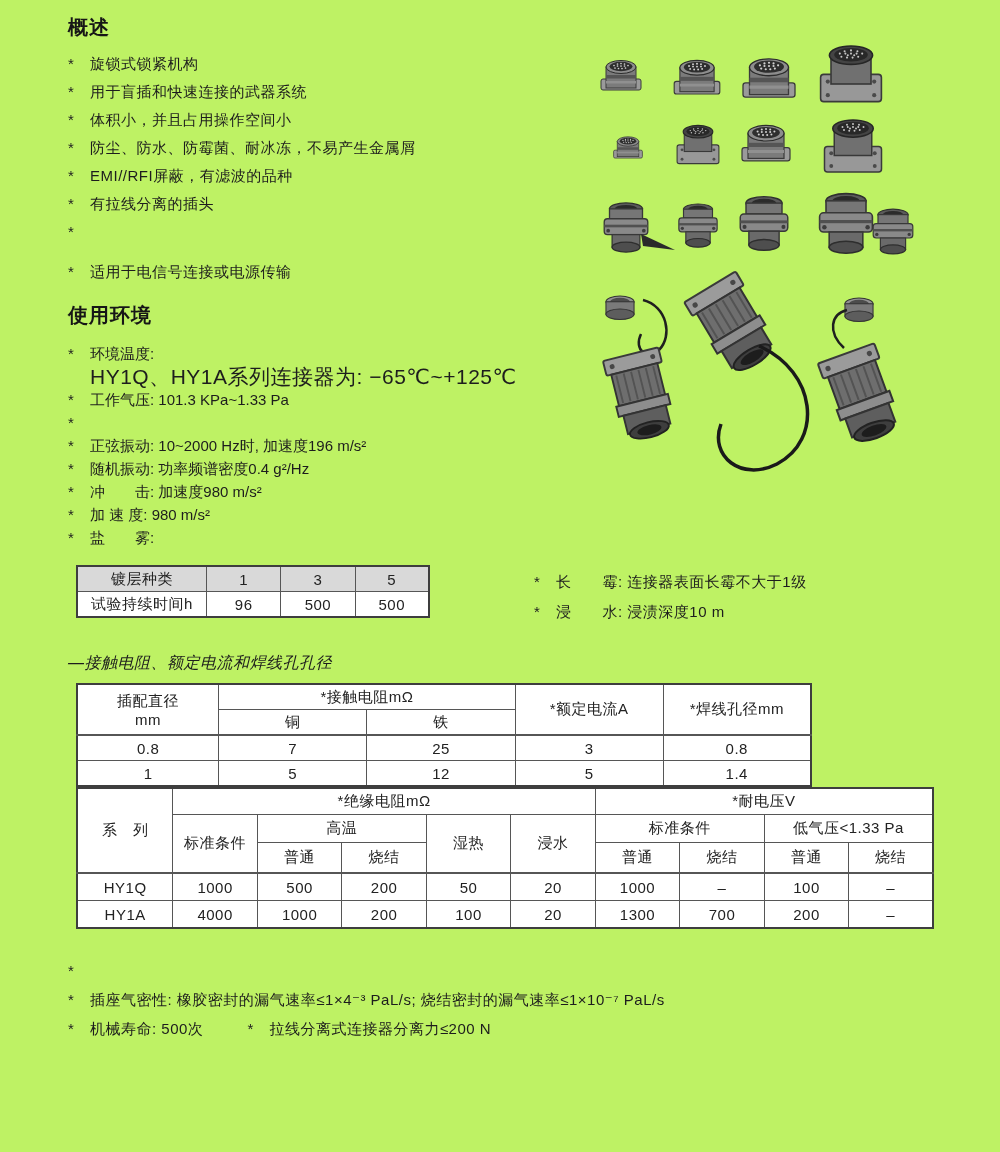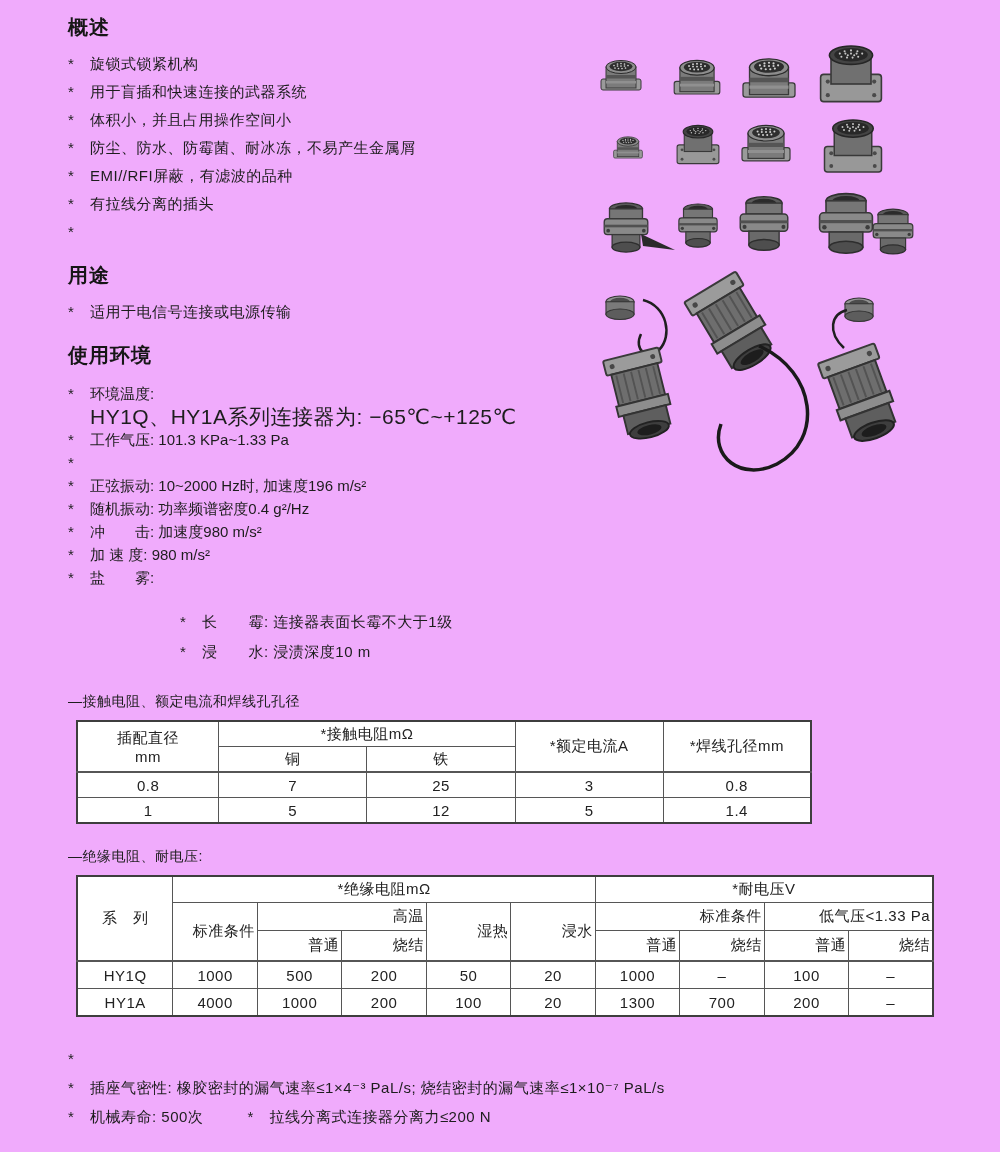--- a/index.html
+++ b/index.html
@@ -1,16 +1,16 @@
 <!DOCTYPE html>
 <html><head>
 <meta charset="utf-8">
 <style>
   html,body{margin:0;padding:0;background:#fff;}
-  .page{position:relative;width:1000px;height:1152px;background:#f0abfc;overflow:hidden;
+  .page{position:relative;width:1000px;height:1152px;background:#bef264;overflow:hidden;
         font-family:"Liberation Sans","DejaVu Sans",sans-serif;color:#1d1d1d;}
   .content{padding:14px 60px 0 68px;}
 
   h2.sec{font-size:20px;font-weight:600;margin:0 0 13px 0;letter-spacing:1px;color:#161616;}
 
   .blist{margin:0 0 4px 0;}
   .b-line{display:flex;align-items:flex-start;font-size:15px;line-height:20px;margin-bottom:8px;max-width:500px;}
   .b-line .mk{flex:none;width:22px;color:#222;}
   .b-line .tx{letter-spacing:.5px;}
 
@@ -29,27 +29,27 @@
   td.hb{border-bottom-width:2px;}
 
   .plating-row{display:flex;align-items:flex-start;margin:16px 0 0 8px;}
   table.plating{width:354px;}
   table.plating td{height:24px;}
   table.plating tr.hdr td{background:#d9d9d9;}
   .side-notes{margin-left:104px;padding-top:2px;}
   .side-notes .b-line{line-height:30px;margin-bottom:0;max-width:460px;}
 
   .perf{margin-top:26px;}
-  .perf-sub{font-size:14px;letter-spacing:.5px;margin:14px 0 9px 0;}
+  .perf-sub{font-size:16px;letter-spacing:.5px;margin:14px 0 9px 0;font-style:italic;}
   table.contact{width:736px;margin-left:8px;}
   table.contact td{height:24px;}
   table.insulation{width:858px;margin-left:8px;}
   tr.rh1 td{height:25px;}
-  tr.rh2 td{height:27px;text-align:right;}
-  tr.rh3 td{height:29px;text-align:right;}
+  tr.rh2 td{height:27px;}
+  tr.rh3 td{height:29px;}
   tr.rd td{height:26px;margin-top:40px;}
 
   .foot{margin-top:32px;}
   .foot .b-line{margin-bottom:9px;max-width:900px;}
   .foot .pair{display:flex;}
   .foot .pair .b-line{margin-right:14px;}
   .foot .pair .gap{width:30px;}
 
   .photo{position:absolute;left:563px;top:24px;width:432px;height:458px;}
   .photo svg{display:block;width:100%;height:100%;}
@@ -197,21 +197,20 @@
             <span class="mk">*</span>
             <span class="tx">有拉线分离的插头</span>
           </div>
         <div class="b-line">
             <span class="mk">*</span>
           </div>
       </div>
     </section>
 
     <section class="sec-block sec-usage">
-      <h2 class="sec">用途</h2>
       <div class="b-line">
           <span class="mk">*</span>
           <span class="tx">适用于电信号连接或电源传输</span>
         </div>
     </section>
 
     <section>
       <h2 class="sec">使用环境</h2>
       <div class="e-line">
           <span class="mk">*</span>
@@ -241,20 +240,42 @@
           <span class="mk">*</span>
           <span class="tx">加 速 度: 980 m/s²</span>
         </div>
       <div class="e-line">
           <span class="mk">*</span>
           <span class="tx">盐　　雾:</span>
         </div>
     </section>
 
     <div class="plating-row">
+      <table class="plating frame">
+        <colgroup>
+            <col style="width:36.8%">
+            <col style="width:21.1%">
+            <col style="width:21.1%">
+            <col style="width:21%">
+          </colgroup>
+        <tbody>
+            <tr class="hdr">
+          <td>镀层种类</td>
+          <td>1</td>
+          <td>3</td>
+          <td>5</td>
+        </tr>
+        <tr>
+          <td>试验持续时间h</td>
+          <td>96</td>
+          <td>500</td>
+          <td>500</td>
+        </tr>
+      </tbody>
+        </table>
       <div class="side-notes">
         <div class="b-line">
             <span class="mk">*</span>
             <span class="tx">长　　霉: 连接器表面长霉不大于1级</span>
           </div>
         <div class="b-line">
             <span class="mk">*</span>
             <span class="tx">浸　　水: 浸渍深度10 m</span>
           </div>
       </div>
@@ -295,21 +316,20 @@
         <tr class="cd">
           <td>1</td>
           <td>5</td>
           <td>12</td>
           <td>5</td>
           <td>1.4</td>
         </tr>
       </tbody>
         </table>
 
-      <div class="perf-sub" style="margin-top:24px;">—绝缘电阻、耐电压:</div>
 
       <table class="insulation frame">
         <colgroup>
           <col style="width:11.2%">
             <col style="width:9.87%">
             <col style="width:9.87%">
             <col style="width:9.87%">
             <col style="width:9.87%">
           <col style="width:9.87%">
             <col style="width:9.87%">

